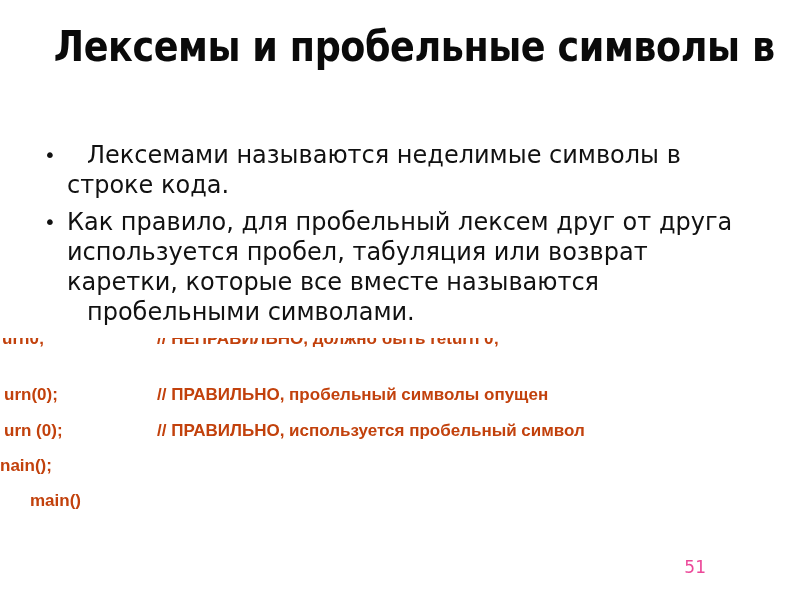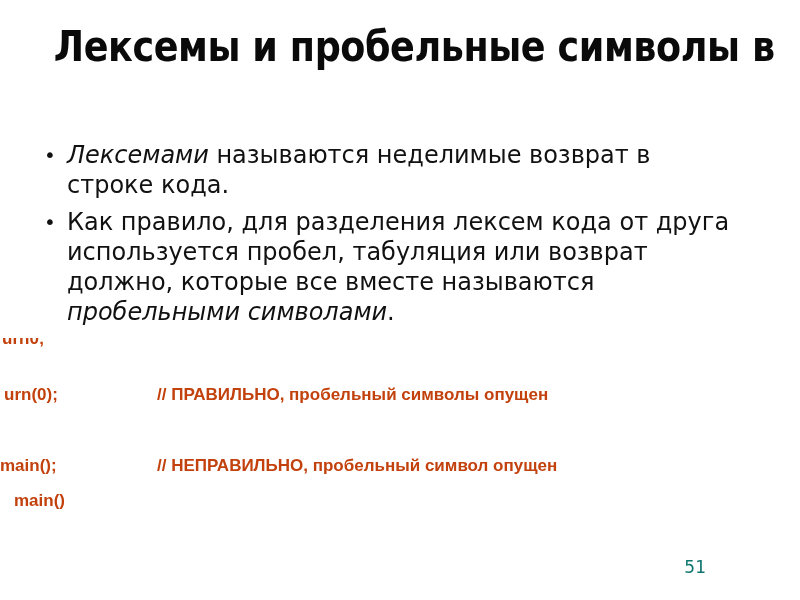--- a/index.html
+++ b/index.html
@@ -14,70 +14,74 @@
   .title-line{width:100%;text-align:center;}
   .title-line-inner{display:inline-block;transform:scaleX(0.87);transform-origin:center;
                     white-space:nowrap;letter-spacing:-0.5px;}
 
   
   .bullets{position:absolute;top:140px;left:44px;width:730px;margin:0;padding:0;
            list-style:none;font-size:24px;line-height:30px;color:#111111;}
   .bullet-item{position:relative;margin:0 0 7px 0;padding-left:23px;}
   .bullet-marker{position:absolute;left:0;top:0;font-size:20px;line-height:30px;}
   .bullet-line{white-space:nowrap;}
-  .it{font-style:italic;}
+  .it{margin-left:20px;}
 
   
   .code-scan{position:absolute;left:0;top:338px;width:772px;height:172px;
              overflow:hidden;background:#ffffff;}
   .code-line{position:absolute;left:0;width:772px;height:28px;
              font-family:Liberation Sans, sans-serif;font-size:17px;
              font-weight:bold;line-height:26px;color:#c2410c;white-space:nowrap;}
   .code-fragment{position:absolute;top:0;}
   .code-comment{position:absolute;top:0;left:157px;}
 
   
   .page-number{position:absolute;top:557px;right:58px;font-size:17px;
-               color:#0f766e;line-height:20px;}
+               color:#ec4899;line-height:20px;}
 </style>
 </head>
 <body>
 
 <div class="slide">
   <h1 class="title" id="title">
       <div class="title-line"><span class="title-line-inner">Лексемы и пробельные символы в</span></div>
     </h1>
   <ul class="bullets" id="bullets">
       <li class="bullet-item">
         <span class="bullet-marker">•</span>
         <div class="bullet-text">
-          <div class="bullet-line"><span class="it">Лексемами</span><span> называются неделимые возврат в</span></div>
+          <div class="bullet-line"><span class="it">Лексемами</span><span> называются неделимые символы в</span></div>
           <div class="bullet-line"><span>строке кода.</span></div>
         </div>
       </li>
       <li class="bullet-item">
         <span class="bullet-marker">•</span>
         <div class="bullet-text">
-          <div class="bullet-line"><span>Как правило, для разделения лексем кода от друга</span></div>
+          <div class="bullet-line"><span>Как правило, для пробельный лексем друг от друга</span></div>
           <div class="bullet-line"><span>используется пробел, табуляция или возврат</span></div>
-          <div class="bullet-line"><span>должно, которые все вместе называются</span></div>
+          <div class="bullet-line"><span>каретки, которые все вместе называются</span></div>
           <div class="bullet-line"><span class="it">пробельными символами</span><span>.</span></div>
         </div>
       </li>
     </ul>
   <div class="code-scan" id="code">
       <div class="code-line" style="top: -12px;">
         <span class="code-fragment" style="left: 2px;">urn0;</span>
+        <span class="code-comment">// НЕПРАВИЛЬНО, должно быть return 0;</span>
       </div>
       <div class="code-line" style="top: 44px;">
         <span class="code-fragment" style="left: 4px; text-align: right;">urn(0);</span>
         <span class="code-comment">// ПРАВИЛЬНО, пробельный символы опущен</span>
       </div>
+      <div class="code-line" style="top: 80px;">
+        <span class="code-fragment" style="left: 4px;">urn (0);</span>
+        <span class="code-comment">// ПРАВИЛЬНО, используется пробельный символ</span>
+      </div>
       <div class="code-line" style="top: 115px;">
-        <span class="code-fragment" style="left: 0px;">main();</span>
-        <span class="code-comment">// НЕПРАВИЛЬНО, пробельный символ опущен</span>
+        <span class="code-fragment" style="left: 0px;">nain();</span>
       </div>
       <div class="code-line" style="top: 150px;">
-        <span class="code-fragment" style="left: 14px;">main()</span>
+        <span class="code-fragment" style="left: 30px;">main()</span>
       </div>
     </div>
   <div class="page-number">51</div>
 </div>
 
 </body></html>

